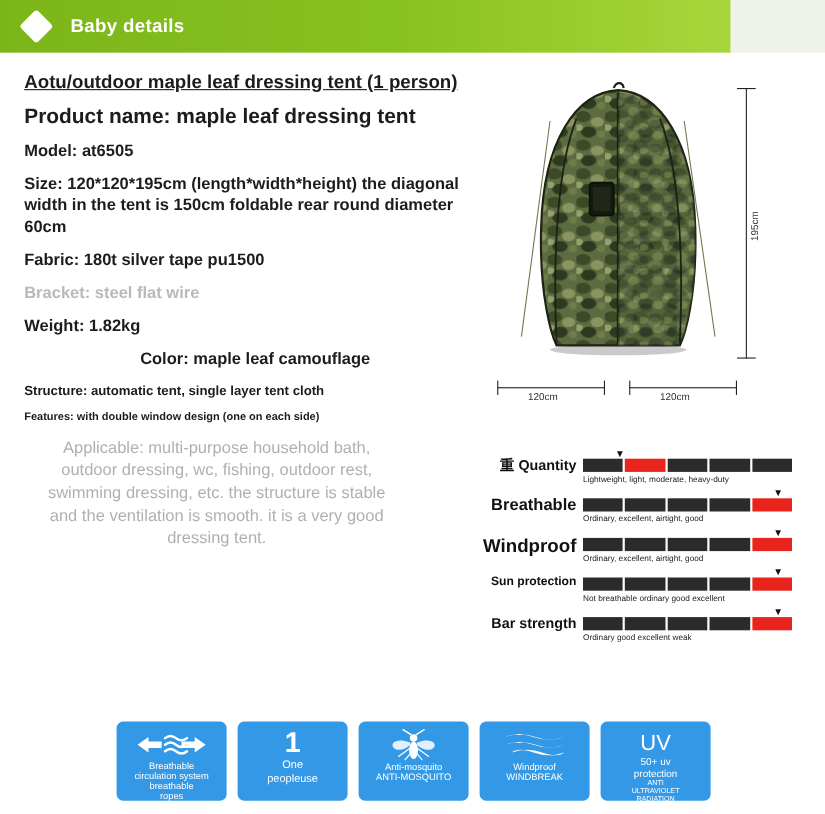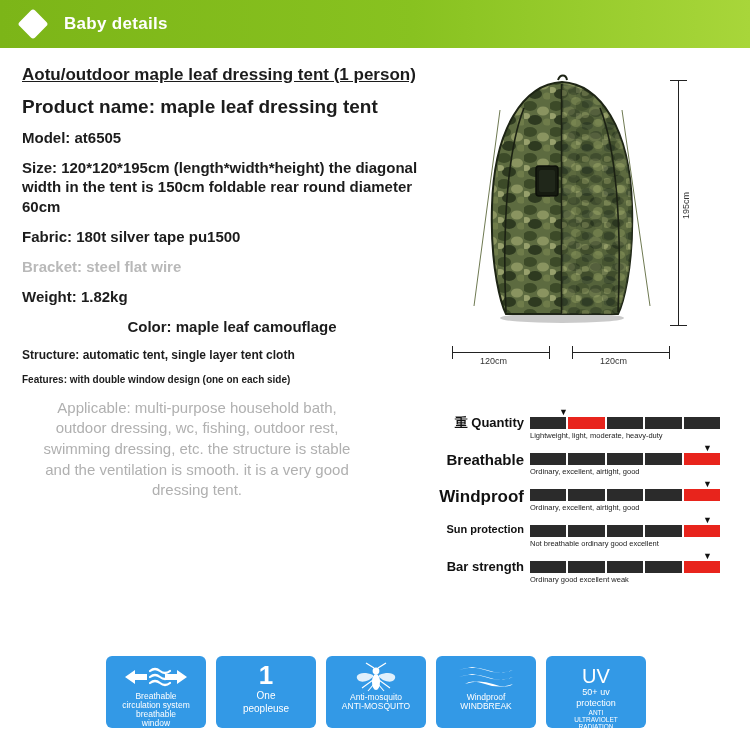--- a/index.html
+++ b/index.html
@@ -5,21 +5,21 @@
   html,body{margin:0;padding:0;}
   body{
     width:750px;height:740px;
     background:#eef3ea;
     font-family:"Liberation Sans", sans-serif;
     overflow:hidden;
     position:relative;
   }
   
   .header{
-    position:absolute;left:0;top:0;width:750px;height:48px;
+    position:absolute;left:0;top:0;width:664px;height:48px;
     background:linear-gradient(90deg,#7cb518 0%,#88c220 55%,#a8d63a 100%);
     display:flex;align-items:center;
   }
   .diamond{
     width:22px;height:22px;background:#ffffff;
     transform:rotate(45deg);
     margin-left:22px;border-radius:3px;
   }
   .header-title{
     color:#ffffff;font-size:17px;font-weight:bold;margin-left:20px;
@@ -258,21 +258,21 @@
           <path d="M6 13 L16 6 L16 10 L28 10 L28 16 L16 16 L16 20 Z" fill="#ffffff"></path>
           <path d="M68 13 L58 6 L58 10 L46 10 L46 16 L58 16 L58 20 Z" fill="#ffffff"></path>
           <path d="M31 7 q5 -4 10 0 t10 0" stroke="#ffffff" stroke-width="2.2" fill="none" stroke-linecap="round"></path>
           <path d="M31 13 q5 -4 10 0 t10 0" stroke="#ffffff" stroke-width="2.2" fill="none" stroke-linecap="round"></path>
           <path d="M31 19 q5 -4 10 0 t10 0" stroke="#ffffff" stroke-width="2.2" fill="none" stroke-linecap="round"></path>
         </svg>
       </div>
       <div class="t1">Breathable</div>
       <div class="t2">circulation system</div>
       <div class="t2">breathable</div>
-      <div class="t2">window</div>
+      <div class="t2">ropes</div>
     </div>
 
     <div class="feat">
       <div class="big">1</div>
       <div class="bigt">One</div>
       <div class="bigt">peopleuse</div>
     </div>
 
     <div class="feat">
       <div class="glyph">

